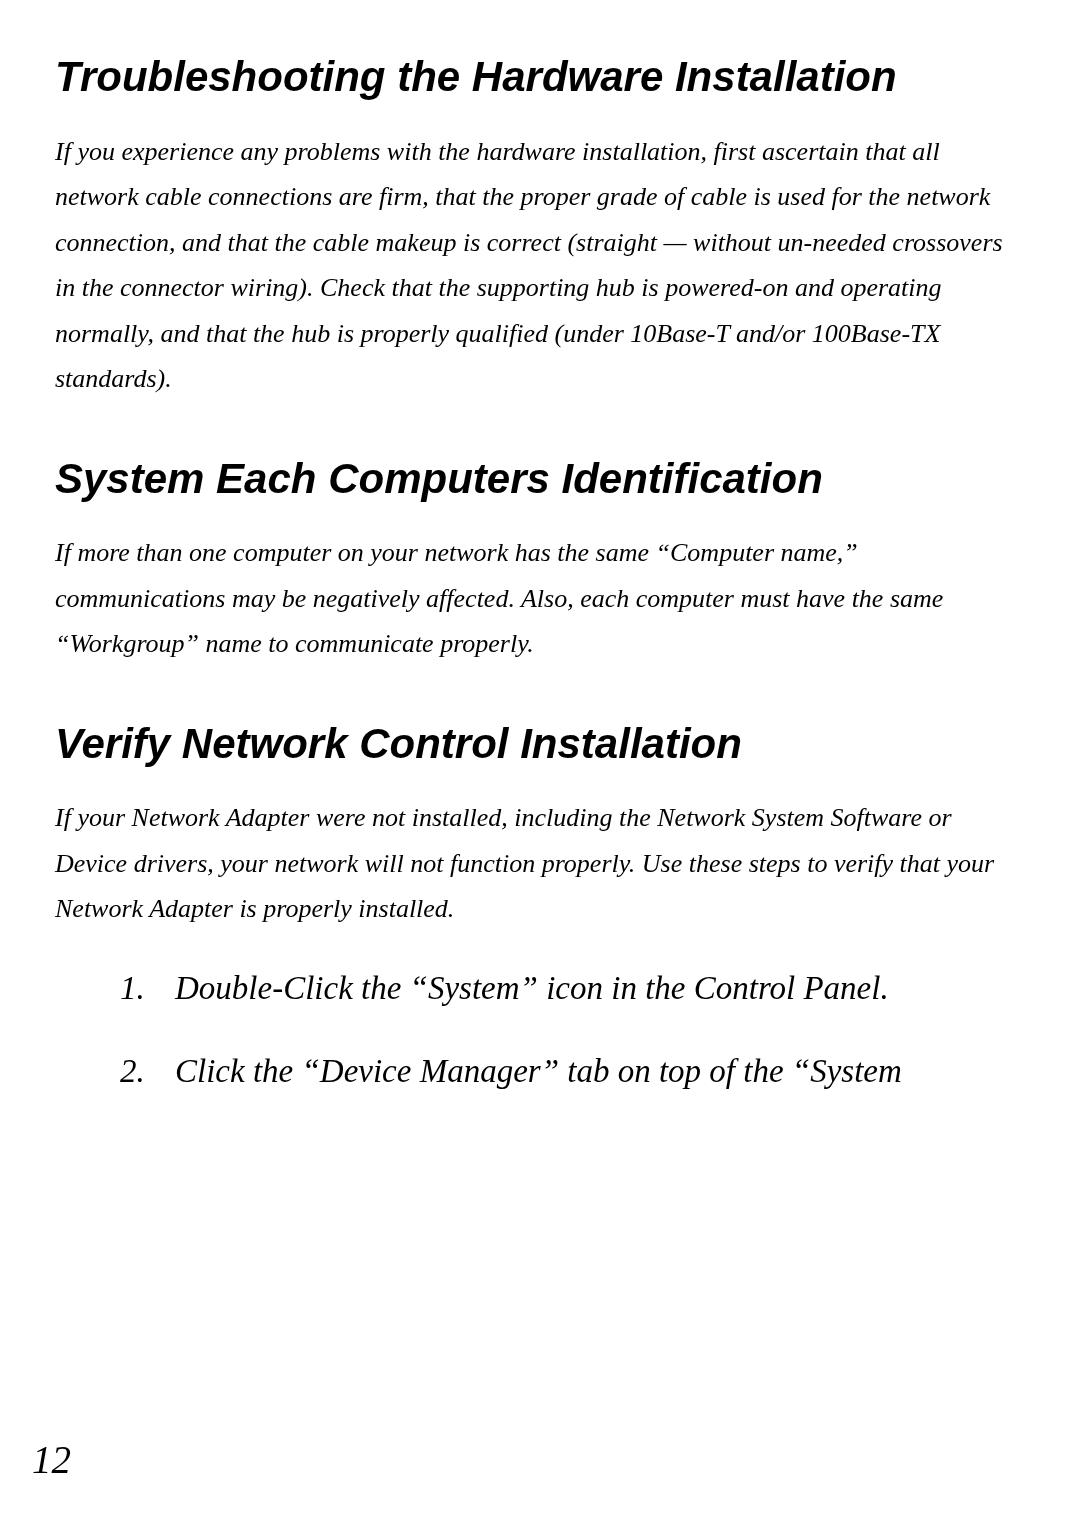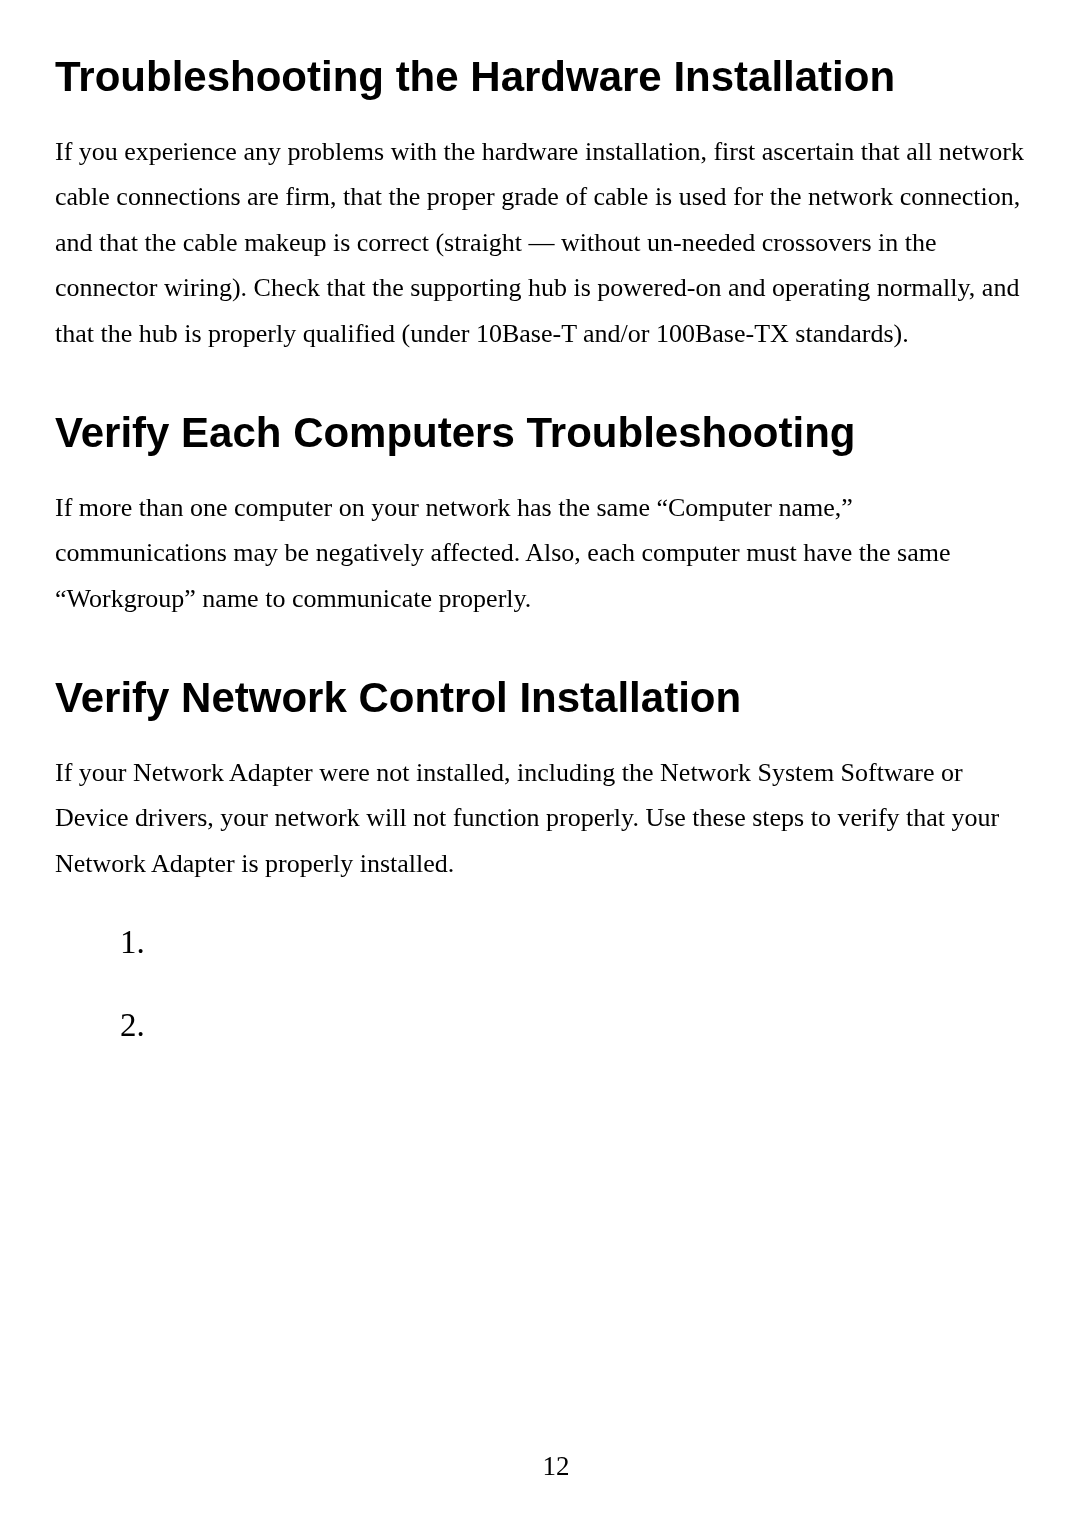--- a/index.html
+++ b/index.html
@@ -1,18 +1,19 @@
 <!DOCTYPE html>
 <html><head>
   <meta charset="utf-8">
   <style>
     * {
       margin: 0;
       padding: 0;
       box-sizing: border-box;
+      font-style: italic;
     }
     body {
       width: 1080px;
       height: 1527px;
       background: #ffffff;
       font-family: "Times New Roman", Times, serif;
       color: #000000;
       padding: 50px 55px 40px 55px;
       position: relative;
     }
@@ -40,39 +41,41 @@
       display: flex;
     }
     .list-number {
       min-width: 55px;
     }
     .page-number {
       position: absolute;
       bottom: 45px;
       left: 0;
       right: 0;
-      text-align: center;
-      font-size: 27px;
+      text-align: left;
+      font-size: 39px;
       margin-left: 32px;
     }
   </style>
 </head>
 <body>
 
 <h2 class="heading">Troubleshooting the Hardware Installation</h2>
 <p class="body-text">If you experience any problems with the hardware installation, first ascertain that all network cable connections are firm, that the proper grade of cable is used for the network connection, and that the cable makeup is correct (straight — without un-needed crossovers in the connector wiring). Check that the supporting hub is powered-on and operating normally, and that the hub is properly qualified (under 10Base-T and/or 100Base-TX standards).</p>
 
-<h2 class="heading">Verify Each Computers Troubleshooting</h2>
+<h2 class="heading">System Each Computers Identification</h2>
 <p class="body-text">If more than one computer on your network has the same “Computer name,” communications may be negatively affected. Also, each computer must have the same “Workgroup” name to communicate properly.</p>
 
 <h2 class="heading">Verify Network Control Installation</h2>
 <p class="body-text" style="margin-bottom: 30px;">If your Network Adapter were not installed, including the Network System Software or Device drivers, your network will not function properly. Use these steps to verify that your Network Adapter is properly installed.</p>
 
 <div class="list-container">
   <div class="list-item">
     <span class="list-number">1.</span>
+    <span>Double-Click the “System” icon in the Control Panel.</span>
   </div>
   <div class="list-item">
     <span class="list-number">2.</span>
+    <span>Click the “Device Manager” tab on top of the “System</span>
   </div>
 </div>
 
 <div class="page-number">12</div>
 
 </body></html>

